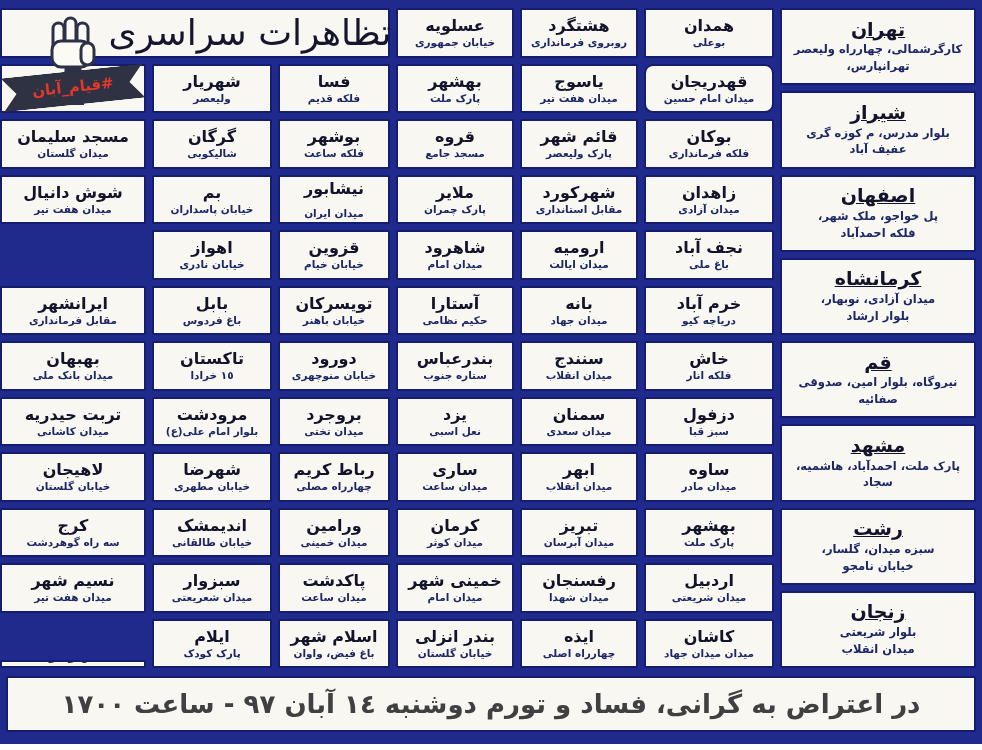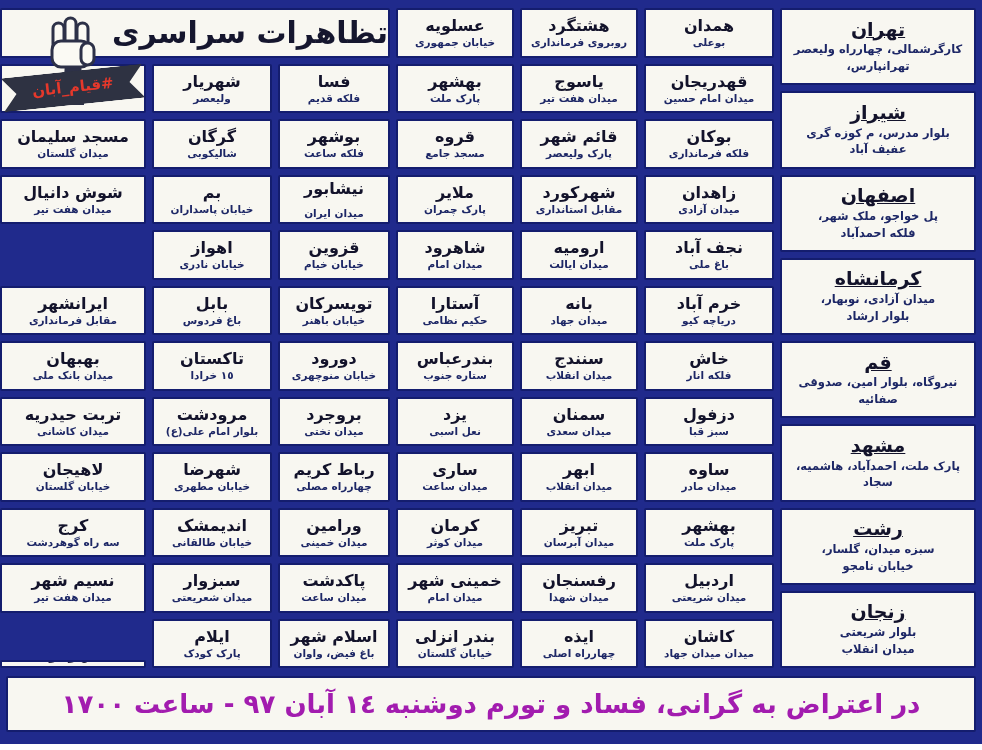--- a/index.html
+++ b/index.html
@@ -47,21 +47,21 @@
   .header-cell{
     grid-column:5 / 8;
     grid-row:1 / 3;
     position:relative;
     flex-direction:row;
     justify-content:center;
     padding-left:110px;
     overflow:visible;
   }
   .title{
-    font-weight:bold;font-size:30px;color:#15162e;
+    font-weight:normal;font-size:36px;color:#15162e;
     letter-spacing:1px;white-space:nowrap;
   }
   .fist{
     position:absolute;
     left:34px;top:3px;
     width:74px;height:92px;
     z-index:10;
   }
   
   .hashtag-cell{
@@ -83,21 +83,21 @@
   }
   .footer{
     margin-top:8px;
     height:52px;
     background:#f8f7f1;
     border:2px solid #141d6e;
     border-radius:2px;
     display:flex;align-items:center;justify-content:center;
   }
   .footer span{
-    color:#a21caf;font-weight:bold;font-size:26px;white-space:nowrap;
+    color:#404040;font-weight:bold;font-size:26px;white-space:nowrap;
   }
 </style>
 </head>
 <body>
 
 <div class="poster">
   <div class="grid">
 
     <div class="cell header-cell">
       <div class="fist">
@@ -158,21 +158,21 @@
       </div>
       <div class="cell region" style="grid-area: 22 / 1 / span 3;">
         <div class="city">زنجان</div>
         <div class="loc">بلوار شریعتی
 میدان انقلاب</div>
       </div>
       <div class="cell" style="grid-area: 1 / 2 / span 2;">
         <div class="city">همدان</div>
         <div class="loc">بوعلی</div>
       </div>
-      <div class="cell" style="grid-area: 3 / 2 / span 2;">
+      <div class="cell" style="grid-area: 3 / 2 / span 2; border-radius: 9px;">
         <div class="city">قهدریجان</div>
         <div class="loc">میدان امام حسین</div>
       </div>
       <div class="cell" style="grid-area: 5 / 2 / span 2;">
         <div class="city">بوکان</div>
         <div class="loc">فلکه فرمانداری</div>
       </div>
       <div class="cell" style="grid-area: 7 / 2 / span 2;">
         <div class="city">زاهدان</div>
         <div class="loc">میدان آزادی</div>

